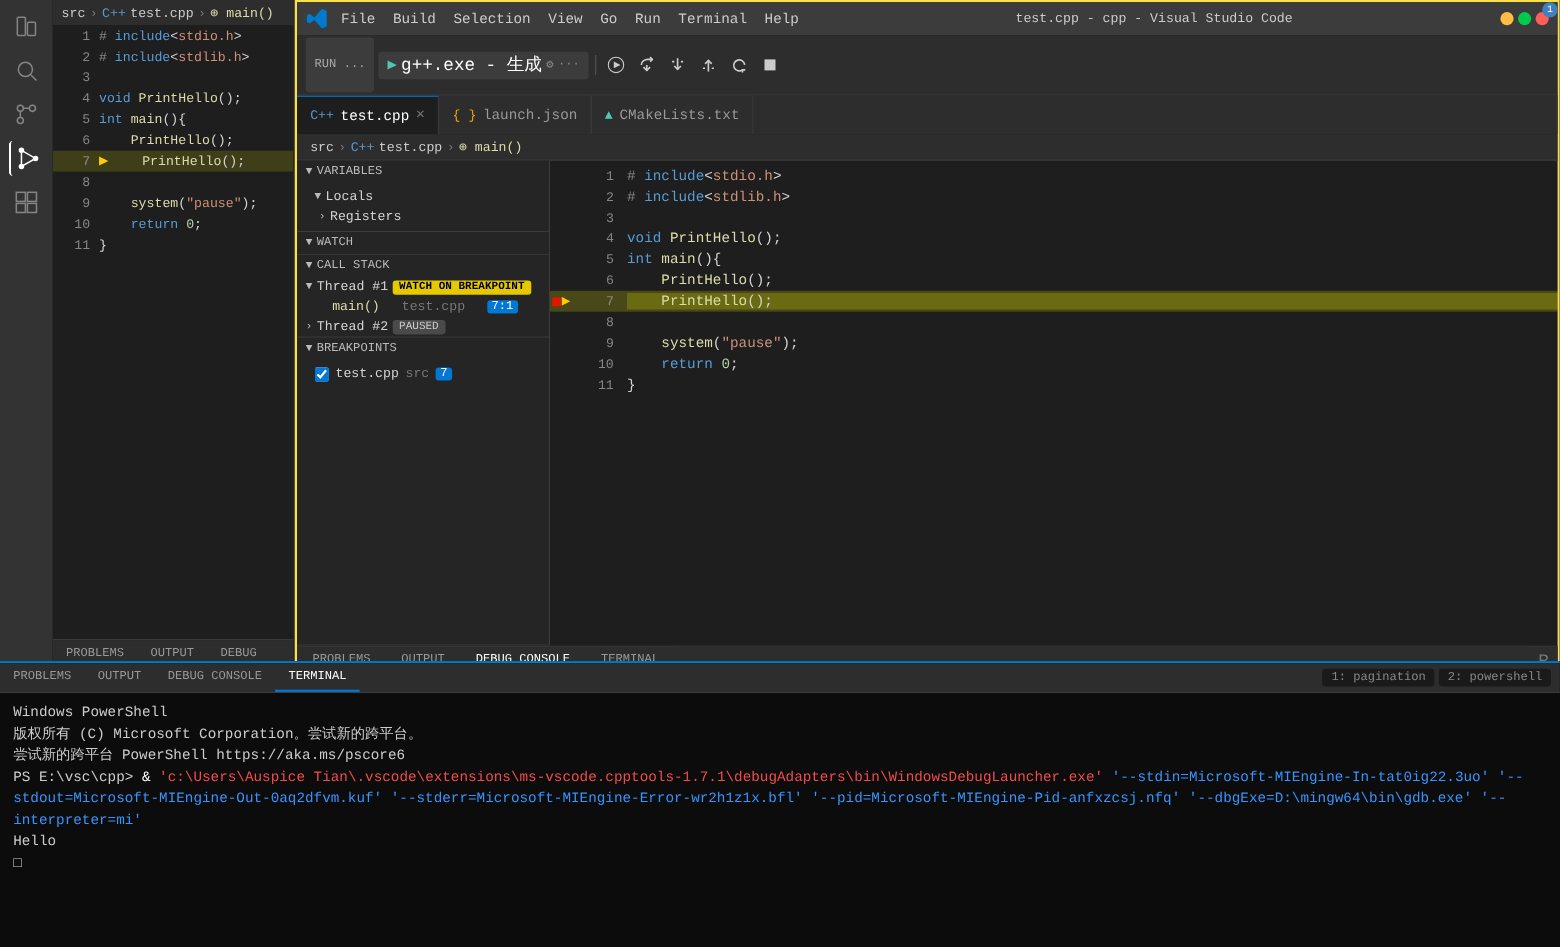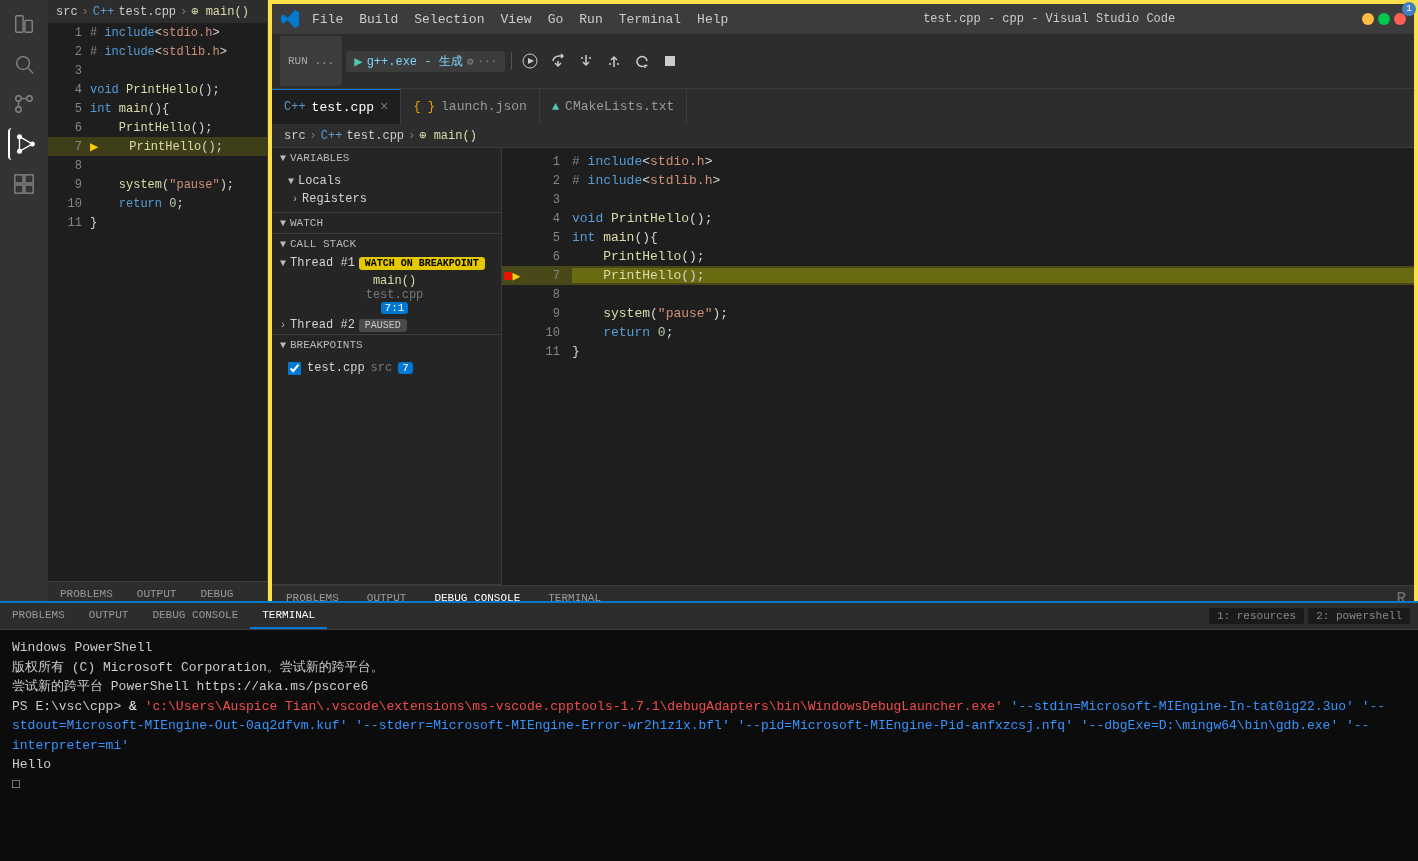--- a/index.html
+++ b/index.html
@@ -27,21 +27,21 @@
     .left-bottom { height: 280px; background: #1e1e1e; border-top: 1px solid #3c3c3c; display: flex; flex-direction: column; }
     .panel-tabs-left { display: flex; background: #2d2d2d; border-bottom: 1px solid #3c3c3c; flex-shrink: 0; }
     .panel-tab { padding: 6px 12px; font-size: 11px; color: #999; cursor: pointer; text-transform: uppercase; }
     .panel-tab.active { color: #fff; border-bottom: 2px solid #0078d4; }
     .terminal-content { flex: 1; overflow: hidden; padding: 8px; background: #0c0c0c; font-size: 12px; }
     .term-text { color: #cccccc; line-height: 1.5; white-space: pre-wrap; }
     .term-link { color: #3794ff; }
     .term-cmd { color: #f14c4c; }
 
     
-    .vscode-window { flex: 1; background: #1e1e1e; display: flex; flex-direction: column; border: 4px solid #fde047; overflow: hidden; }
+    .vscode-window { flex: 1; background: #1e1e1e; display: flex; flex-direction: column; border: 2px solid #fde047; overflow: hidden; }
     .vscode-titlebar { background: #3c3c3c; height: 30px; display: flex; align-items: center; padding: 0 8px; flex-shrink: 0; }
     .vscode-title-text { flex: 1; text-align: center; font-size: 12px; color: #cccccc; }
     .menu-item { padding: 4px 8px; font-size: 13px; color: #cccccc; cursor: pointer; border-radius: 3px; }
 
     
     .editor-tabs { display: flex; background: #2d2d2d; flex-shrink: 0; align-items: stretch; }
     .editor-tab { display: flex; align-items: center; padding: 0 12px; height: 35px; font-size: 13px; color: #999; cursor: pointer; border-right: 1px solid #3c3c3c; gap: 6px; }
     .editor-tab.active { background: #1e1e1e; color: #fff; border-top: 1px solid #0078d4; }
     .tab-close { font-size: 14px; color: #777; cursor: pointer; }
 
@@ -56,21 +56,21 @@
 
     
     .editor-main { display: flex; flex: 1; overflow: hidden; }
 
     
     .debug-sidebar { width: 230px; background: #252526; border-right: 1px solid #3c3c3c; display: flex; flex-direction: column; overflow: hidden; flex-shrink: 0; }
     .debug-section { border-bottom: 1px solid #3c3c3c; }
     .debug-section-header { padding: 4px 8px; font-size: 11px; color: #bbb; text-transform: uppercase; cursor: pointer; display: flex; align-items: center; gap: 4px; background: #252526; }
     .debug-section-content { padding: 4px 0; }
     .debug-var { padding: 2px 16px; font-size: 12px; color: #d4d4d4; cursor: pointer; }
-    .call-frame { display: flex; align-items: center; padding: 2px 16px; gap: 0; font-size: 12px; color: #d4d4d4; cursor: pointer; flex-direction: column; }
+    .call-frame { display: flex; align-items: center; padding: 2px 16px; gap: 20px; font-size: 12px; color: #d4d4d4; cursor: pointer; }
     .paused-badge { background: #e5c900; color: #000; padding: 1px 6px; border-radius: 3px; font-size: 10px; font-weight: bold; }
     .paused-badge2 { background: #4a4a4a; color: #ccc; padding: 1px 6px; border-radius: 3px; font-size: 10px; }
     .thread-item { display: flex; align-items: center; padding: 2px 8px; font-size: 12px; color: #d4d4d4; cursor: pointer; gap: 4px; }
 
     
     .code-editor { flex: 1; overflow: hidden; display: flex; flex-direction: column; }
     .editor-lines { flex: 1; overflow-y: auto; padding: 4px 0; }
     .editor-line { display: flex; align-items: center; min-height: 19px; }
     .editor-line.current { background: #ffff0035; }
     .gutter { width: 50px; text-align: right; padding-right: 12px; color: #858585; font-size: 12px; flex-shrink: 0; user-select: none; }
@@ -290,21 +290,21 @@
         </div>
       </div>
 
       <div class="debug-toolbar">
 
         <div class="run-config">
           <span style="font-size:11px; color:#aaa;">RUN ...</span>
         </div>
         <div style="display:flex;align-items:center;background:#3c3c3c;padding:2px 8px;border-radius:3px;gap:4px;">
           <span style="color:#4ec9b0;font-size:14px;">▶</span>
-          <span style="font-size:12px;color:#7dd3fc;">g++.exe - 生成</span>
+          <span style="font-size:16px;color:#ffffff;">g++.exe - 生成</span>
           <span style="font-size:11px;color:#888;">⚙</span>
           <span style="font-size:11px;color:#888;">···</span>
         </div>
         <div class="toolbar-sep"></div>
 
         <div class="toolbar-btn" title="Continue">
           <svg width="16" height="16" viewBox="0 0 16 16" fill="currentColor">
               <circle cx="8" cy="8" r="7" stroke="currentColor" stroke-width="1" fill="none"></circle>
               <polygon points="6,5 12,8 6,11"></polygon>
             </svg>
@@ -592,21 +592,21 @@
 
   <div style="position:absolute;bottom:0;left:0;right:0;height:260px;background:#0c0c0c;border-top:2px solid #007acc;display:flex;flex-direction:column;z-index:100;">
 
     <div style="display:flex;background:#2d2d2d;border-bottom:1px solid #3c3c3c;flex-shrink:0;">
       <div class="panel-tab">PROBLEMS</div>
       <div class="panel-tab">OUTPUT</div>
       <div class="panel-tab">DEBUG CONSOLE</div>
       <div class="panel-tab active">TERMINAL</div>
       <div style="flex:1;"></div>
       <div style="display:flex;align-items:center;padding:0 8px;gap:4px;">
-        <span style="font-size:11px;color:#888;padding:2px 8px;background:#1a1a1a;border-radius:3px;cursor:pointer;">1: resources</span>
+        <span style="font-size:11px;color:#888;padding:2px 8px;background:#1a1a1a;border-radius:3px;cursor:pointer;">1: pagination</span>
         <span style="font-size:11px;color:#888;padding:2px 8px;background:#1a1a1a;border-radius:3px;cursor:pointer;">2: powershell</span>
       </div>
     </div>
 
     <div style="flex:1;overflow:hidden;padding:8px 12px;font-family:'Consolas','Courier New',monospace;font-size:13px;line-height:1.5;color:#cccccc;">
       <div>Windows PowerShell</div>
       <div>版权所有 (C) Microsoft Corporation。尝试新的跨平台。</div>
       <div></div>
       <div>尝试新的跨平台 PowerShell https://aka.ms/pscore6</div>
       <div></div>

